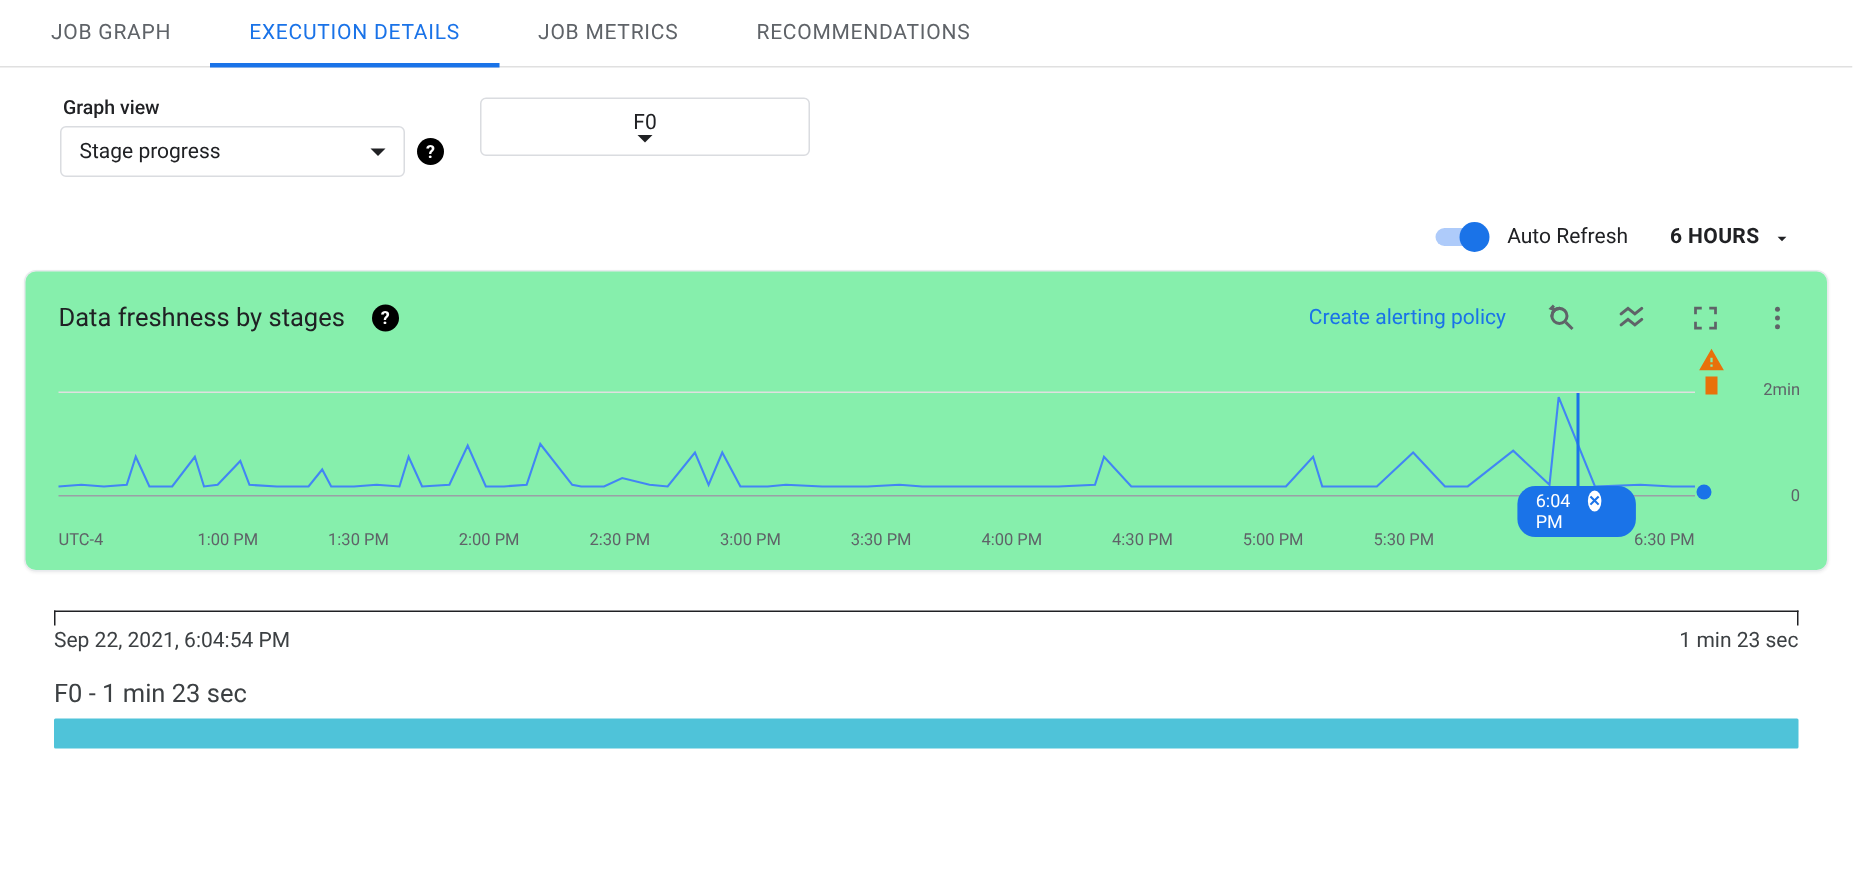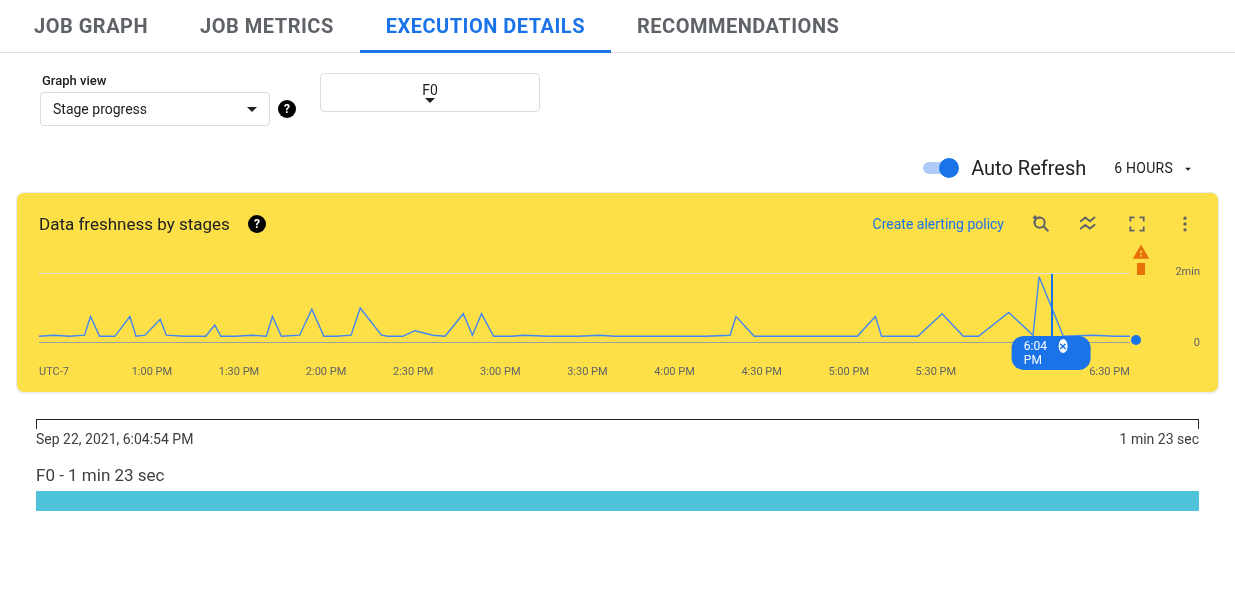--- a/index.html
+++ b/index.html
@@ -12,22 +12,22 @@
     background: #fff;
     width: 1235px;
   }
   .tabs {
     display: flex;
     border-bottom: 1px solid #e0e0e0;
     padding: 0 8px;
   }
   .tab {
     padding: 14px 26px 12px;
-    font-size: 20px;
-    font-weight: 700;
+    font-size: 14px;
+    font-weight: 400;
     letter-spacing: 0.5px;
     color: #5f6368;
     cursor: pointer;
   }
   .tab.active {
     color: #1a73e8;
     border-bottom: 3px solid #1a73e8;
     margin-bottom: -1px;
   }
   .controls-row {
@@ -73,32 +73,32 @@
     position: relative; width: 36px; height: 20px;
   }
   .switch-track {
     position:absolute; top:4px; left:0; width:34px; height:12px; border-radius:6px;
     background:#aecbfa;
   }
   .switch-thumb {
     position:absolute; top:0; right:0; width:20px; height:20px; border-radius:50%;
     background:#1a73e8;
   }
-  .auto-refresh { display:flex; align-items:center; gap:12px; font-size:20px; color:#202124; }
+  .auto-refresh { display:flex; align-items:center; gap:12px; font-size:14px; color:#202124; }
   .time-range {
-    display:flex; align-items:flex-end; gap:8px; font-size:14px; font-weight:400; letter-spacing:0.25px;
+    display:flex; align-items:flex-end; gap:8px; font-size:14px; font-weight:700; letter-spacing:0.25px;
     cursor:pointer;
   }
   .chev { display:flex; align-items:center; }
   .card {
     margin: 6px 16px 0;
     border: 1px solid #e8eaed;
     border-radius: 8px;
     box-shadow: 0 1px 2px rgba(0,0,0,0.06);
-    background:#fde047;
+    background:#86efac;
     padding: 20px 12px 14px;
     position: relative;
   }
   .card-header {
     display:flex; align-items:center; justify-content:space-between; padding: 0 10px 4px;
   }
   .card-title { display:flex; align-items:center; gap:16px; font-size:17px; color:#202124; }
   .card-actions { display:flex; align-items:center; gap:26px; }
   .link { color:#1a73e8; font-size:14px; cursor:pointer; }
   .icon-btn { width:22px; height:22px; display:flex; align-items:center; justify-content:center; cursor:pointer; color:#5f6368; }
@@ -136,22 +136,22 @@
   .footer-bar { border-top: 1px solid #202124; border-left:1px solid #202124; border-right:1px solid #202124; height:10px; }
   .footer-row { display:flex; justify-content:space-between; font-size:14px; color:#3c4043; margin-top:2px; }
   .stage-label { font-size:17px; color:#3c4043; margin-top:18px; }
   .progress-bar { height:20px; background:#4fc3d9; margin-top:6px; border-radius:1px; }
 </style>
 </head>
 <body>
 
 <div class="tabs">
   <div class="tab">JOB GRAPH</div>
+  <div class="tab active">EXECUTION DETAILS</div>
   <div class="tab">JOB METRICS</div>
-  <div class="tab active">EXECUTION DETAILS</div>
   <div class="tab">RECOMMENDATIONS</div>
 </div>
 
 <div class="controls-row">
   <div class="control">
     <span class="control-label">Graph view</span>
     <div class="select-with-help">
       <div class="select-box select-wide">
         <span>Stage progress</span>
         <span class="arrow-down"></span>
@@ -240,21 +240,21 @@
     <div class="marker-line" style="left: 1012.21px;"></div>
         <div class="marker-dot" style="left: 1097px; top: 66px;"></div>
         <div class="time-chip" style="left: 1012.21px;">
           <span>6:04 PM</span>
           <span class="chip-x">✕</span>
         </div>
       </div>
   </div>
 
   <div class="x-labels">
-    <span style="width:46px;">UTC-7</span>
+    <span style="width:46px;">UTC-4</span>
     <span>1:00 PM</span>
     <span>1:30 PM</span>
     <span>2:00 PM</span>
     <span>2:30 PM</span>
     <span>3:00 PM</span>
     <span>3:30 PM</span>
     <span>4:00 PM</span>
     <span>4:30 PM</span>
     <span>5:00 PM</span>
     <span>5:30 PM</span>

